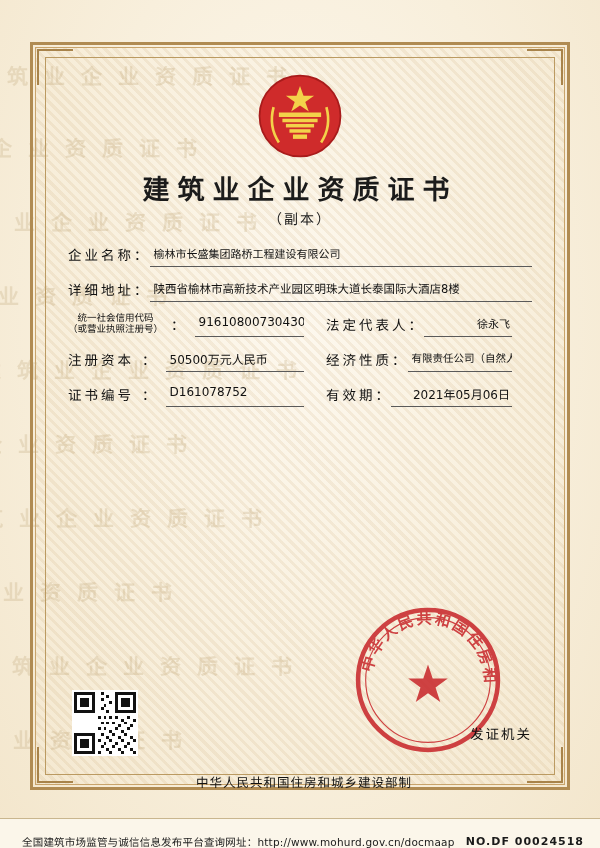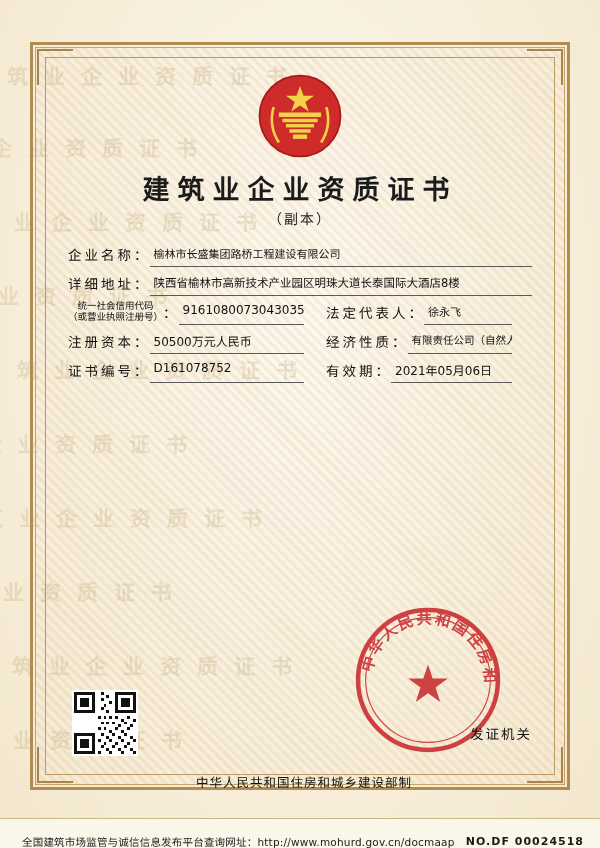--- a/index.html
+++ b/index.html
@@ -107,21 +107,21 @@
   
   .fields {
     position: absolute;
     left: 68px;
     top: 240px;
     width: 464px;
   }
   .frow {
     display: flex;
     align-items: flex-end;
-    margin-bottom: 2px;
+    margin-bottom: 8px;
     min-height: 27px;
   }
   .fcol {
     display: flex;
     align-items: flex-end;
     flex: 1 1 auto;
   }
   .flabel {
     font-family: "DejaVu Sans", sans-serif;
     font-size: 13.5px;
@@ -150,22 +150,22 @@
     color: #111;
     padding: 0 2px 3px 4px;
     min-height: 18px;
     white-space: nowrap;
     overflow: hidden;
   }
   .fvalue.tiny { font-size: 10.5px; }
   .fvalue.small { font-size: 11.5px; }
   .fvalue.mid { font-size: 12px; }
 
-  .w-left { width: 236px; flex: 0 0 236px; }
-  .w-right { width: 186px; flex: 0 0 186px; }
+  .w-left { width: 236px; flex: 0 0 236px; gap: 8px; }
+  .w-right { width: 186px; flex: 0 0 186px; text-align: right; }
   .gap { width: 22px; flex: 0 0 22px; }
 
   
   .qual-block {
     position: absolute;
     left: 68px;
     top: 378px;
     width: 464px;
   }
   .qual-title {

